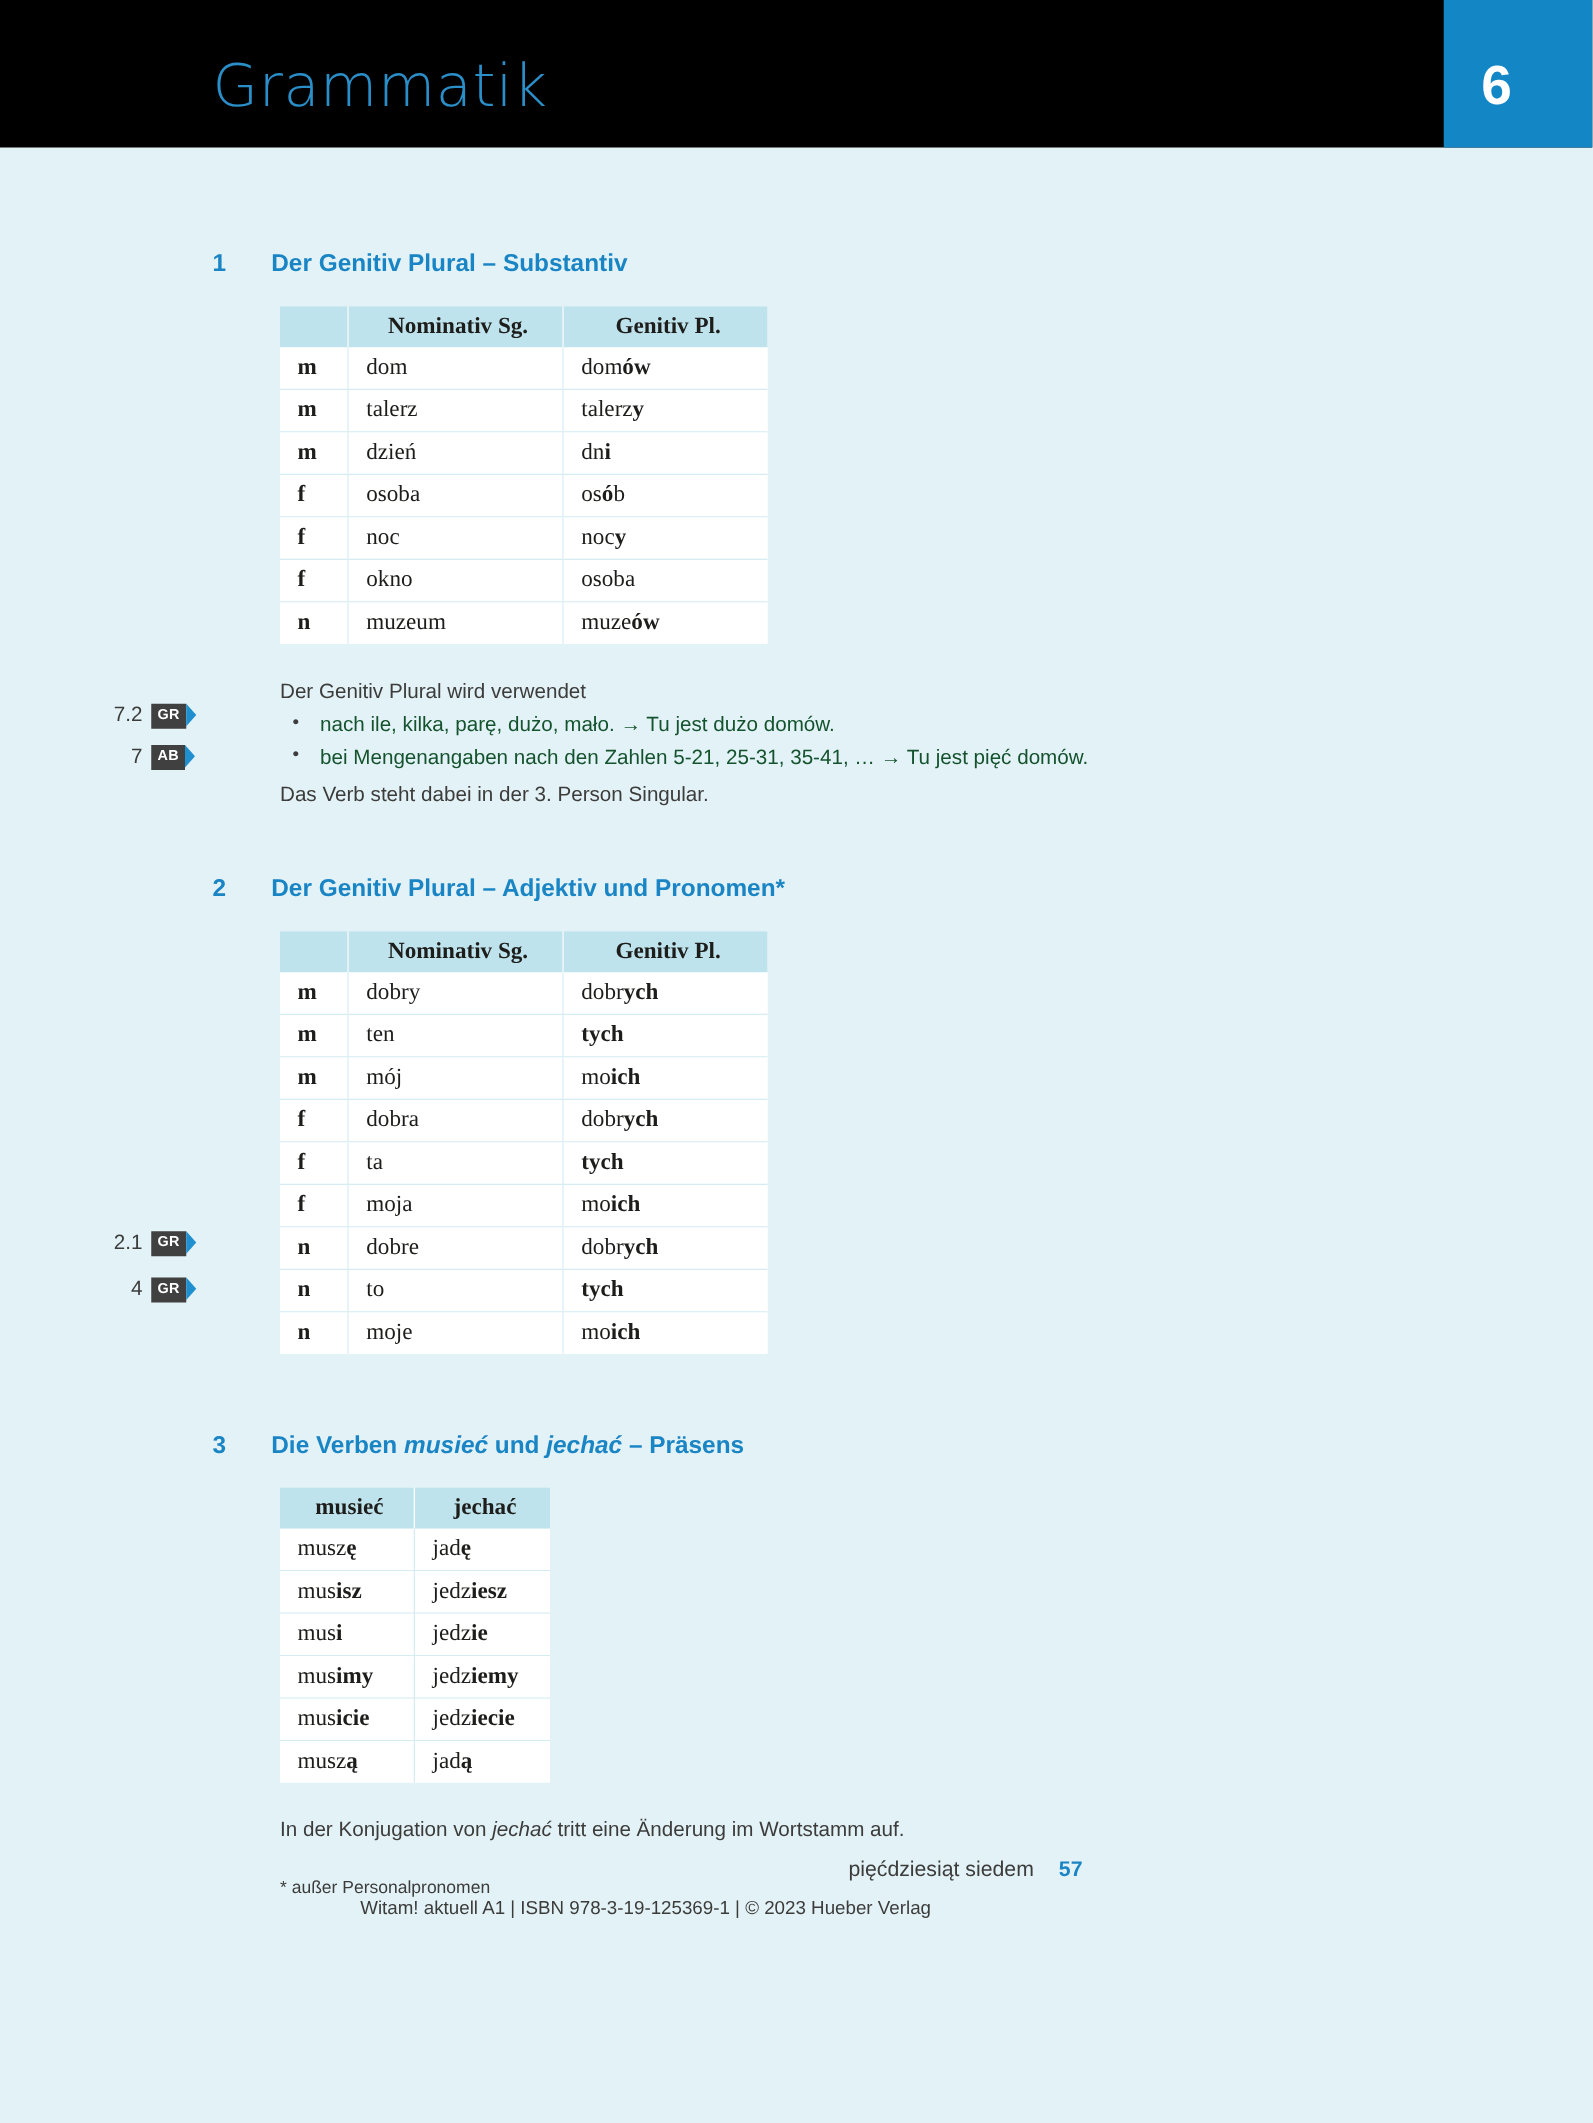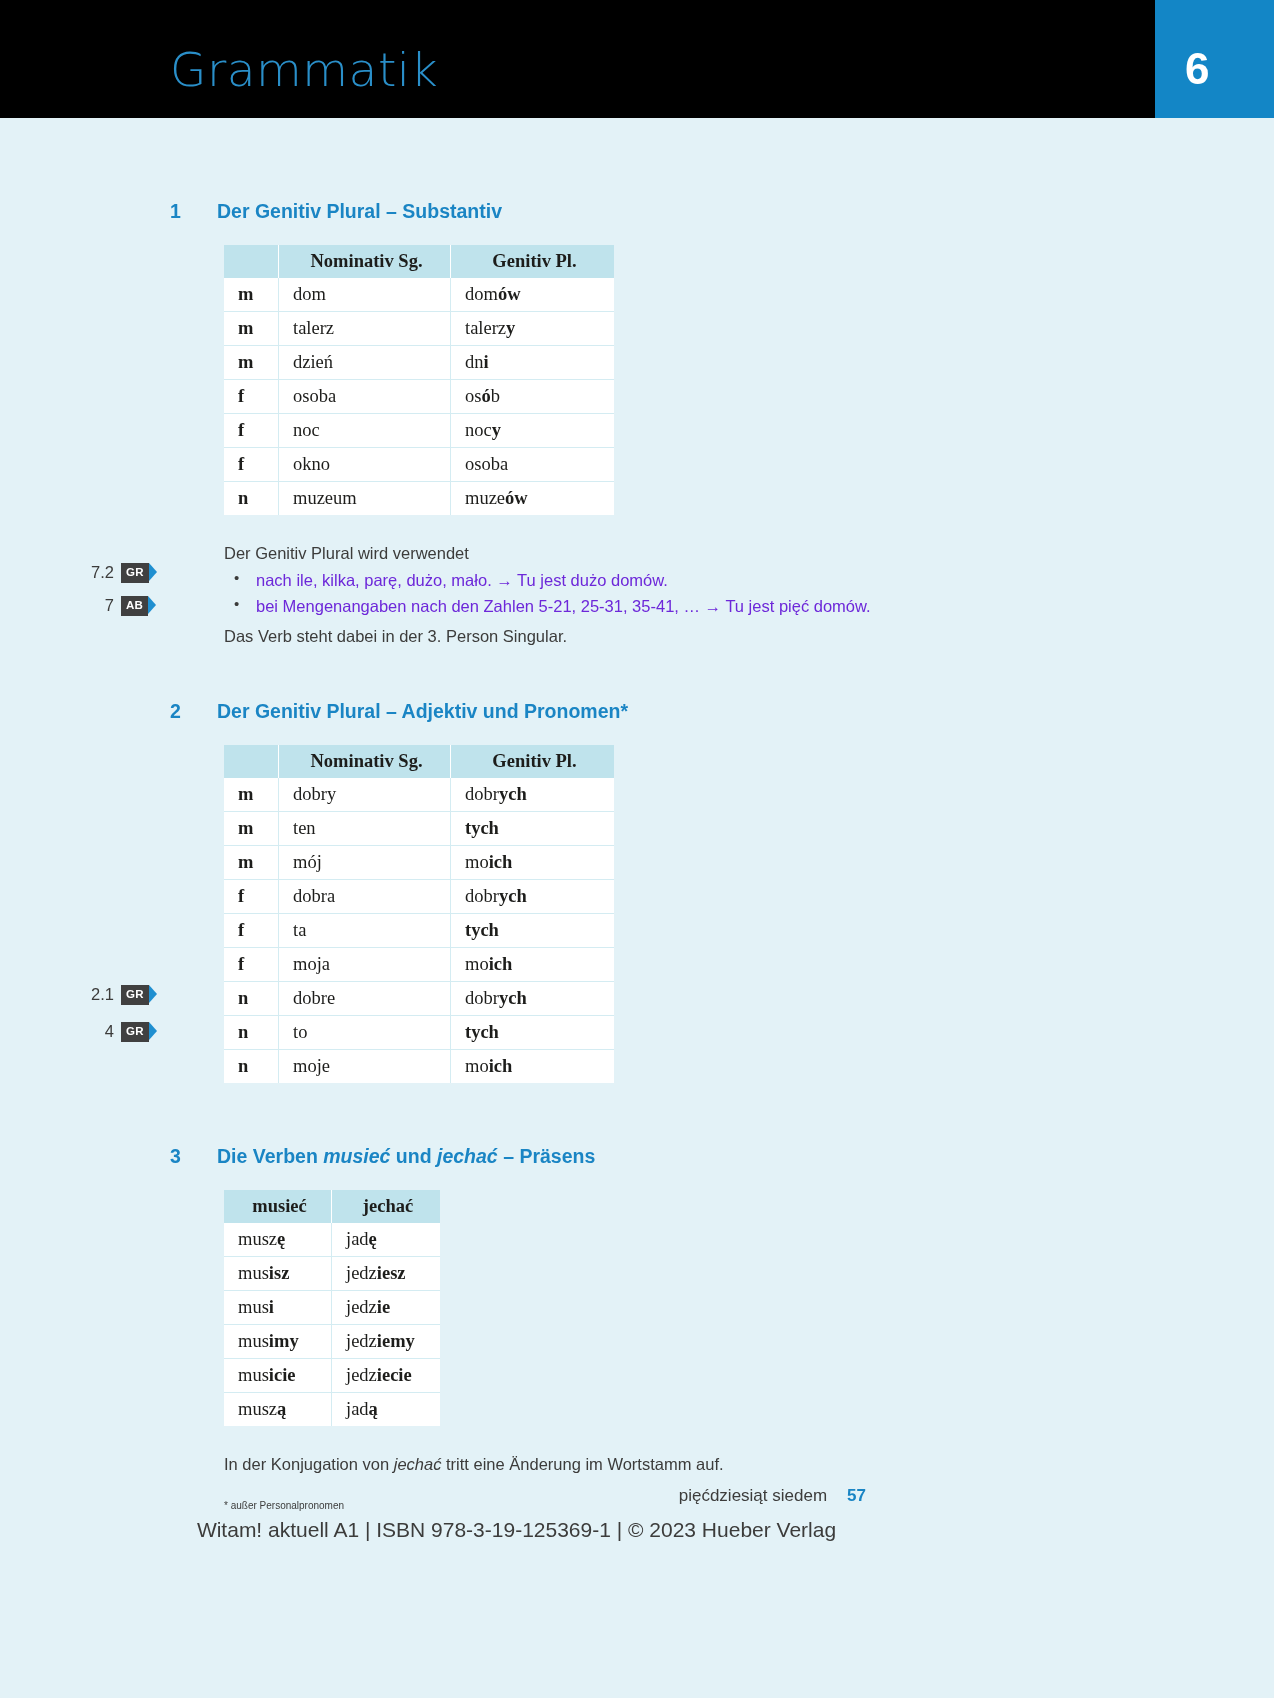--- a/index.html
+++ b/index.html
@@ -127,21 +127,21 @@
   .para .it { font-style: italic; }
   ul.bullets {
     margin: 0;
     padding: 0;
     list-style: none;
   }
   ul.bullets li {
     position: relative;
     padding-left: 32px;
     font-size: 16.5px;
-    color: #6d28d9;
+    color: #14532d;
     line-height: 1.62;
   }
   ul.bullets li::before {
     content: "\2022";
     position: absolute;
     left: 10px;
     top: -1px;
     font-size: 15px;
     color: #3c3c3b;
   }
@@ -197,21 +197,21 @@
     color: #1a85c4;
     font-weight: bold;
     margin-left: 20px;
   }
   .footer-imprint {
     position: absolute;
     left: 0;
     top: 1518px;
     width: 1033px;
     text-align: center;
-    font-size: 21px;
+    font-size: 15px;
     color: #3c3c3b;
   }
 </style>
 </head>
 <body>
 
 <div class="header-band">
   <div class="doc-title">Grammatik</div>
 </div>
 <div class="page-num-block">
@@ -401,21 +401,21 @@
         </tr>
         <tr>
           <td><span>musz</span><b class="hl">ą</b></td>
           <td><span>jad</span><b class="hl">ą</b></td>
         </tr>
       </tbody>
     </table>
 
     <div class="para" style="margin-top:25px;"><span>In der Konjugation von </span><span class="it">jechać</span><span> tritt eine Änderung im Wortstamm auf.</span></div>
 
-    <div class="para" style="margin-top:20px;font-size:10px;">* außer Personalpronomen</div>
+    <div class="para" style="margin-top:20px;font-size:14px;">* außer Personalpronomen</div>
   </div>
 </div>
 
 <div class="marker" style="left:88px; top:563px;">
   <span class="mnum">7.2</span>
   <span class="badge">GR</span>
 </div>
 <div class="marker" style="left:88px; top:596px;">
   <span class="mnum">7</span>
   <span class="badge">AB</span>

